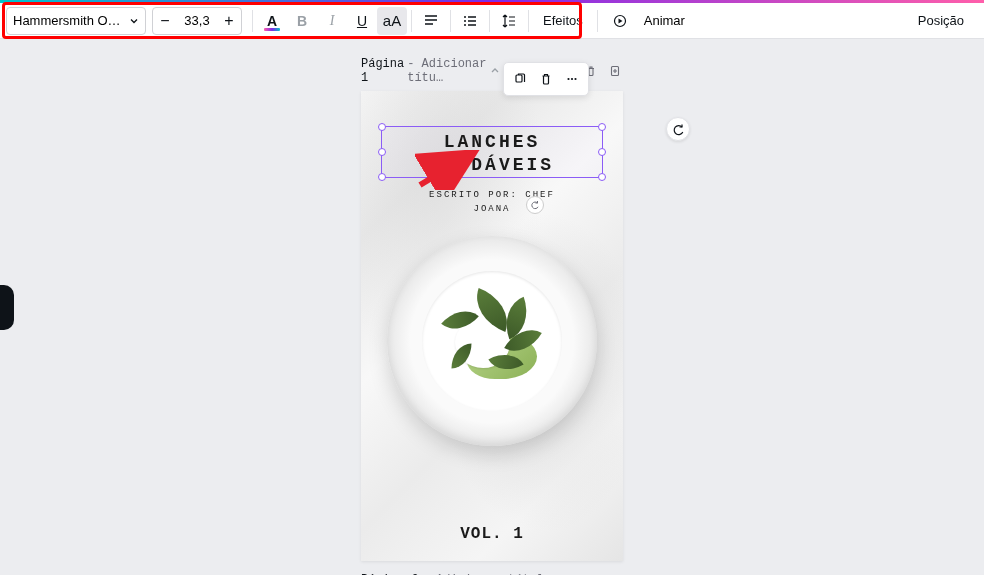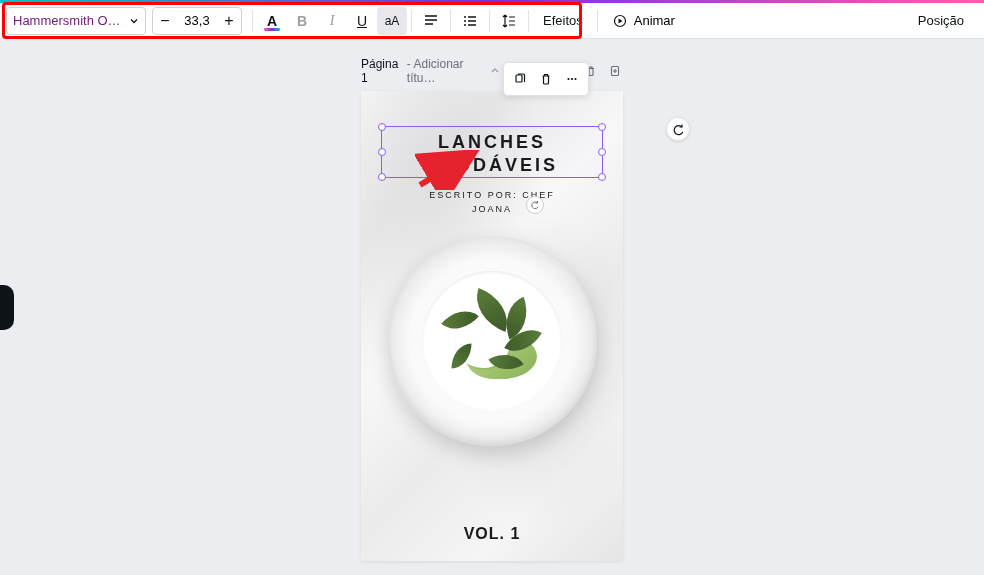--- a/index.html
+++ b/index.html
@@ -5,42 +5,42 @@
     * { margin: 0; padding: 0; box-sizing: border-box; }
     body { font-family: -apple-system, BlinkMacSystemFont, 'Segoe UI', sans-serif; background: #ecedf0; width: 984px; height: 575px; overflow: hidden; position: relative; }
     
     .top-bar { position: absolute; top: 0; left: 0; right: 0; height: 3px; background: linear-gradient(90deg, #00c4cc, #7d2ae8, #ff5eaa); }
     
     .toolbar { position: absolute; top: 3px; left: 0; right: 0; height: 36px; background: #fff; display: flex; align-items: center; padding: 0 6px; border-bottom: 1px solid #e0e1e5; }
     
     .highlight-box { position: absolute; top: 2px; left: 2px; width: 580px; height: 37px; border: 3px solid #ff0000; border-radius: 4px; pointer-events: none; z-index: 100; }
     
     .font-selector { display: flex; align-items: center; border: 1px solid #d0d1d5; border-radius: 4px; height: 28px; padding: 0 6px; width: 140px; cursor: pointer; margin-right: 6px; }
-    .font-selector span { flex: 1; font-size: 13px; color: #701a75; white-space: nowrap; overflow: hidden; text-overflow: ellipsis; }
+    .font-selector span { flex: 1; font-size: 13px; color: #000000; white-space: nowrap; overflow: hidden; text-overflow: ellipsis; }
     .font-selector .chevron { margin-left: 4px; }
     
     .size-group { display: flex; align-items: center; border: 1px solid #d0d1d5; border-radius: 4px; height: 28px; margin-right: 6px; }
     .size-btn { width: 24px; height: 26px; display: flex; align-items: center; justify-content: center; cursor: pointer; font-size: 16px; color: #0e1318; }
     .size-input { width: 40px; border: none; text-align: center; font-size: 13px; outline: none; }
     
     .divider { width: 1px; height: 22px; background: #e0e1e5; margin: 0 4px; }
     
     .tool-btn { width: 30px; height: 28px; display: flex; align-items: center; justify-content: center; cursor: pointer; border-radius: 4px; font-size: 14px; color: #0e1318; }
     .tool-btn.active { background: #e8e8ec; }
     
     .text-color-btn { position: relative; }
     .text-color-btn .underline-bar { position: absolute; bottom: 4px; left: 7px; right: 7px; height: 3px; background: linear-gradient(90deg, #ff5eaa, #7d2ae8, #00c4cc); border-radius: 1px; }
     
     .text-btn { padding: 8px 10px; height: 28px; display: flex; align-items: center; cursor: pointer; font-size: 13px; color: #0e1318; border-radius: 4px; }
     
-    .animate-btn { display: flex; align-items: center; gap: 6px; padding: 0 10px; height: 28px; cursor: pointer; font-size: 13px; border-radius: 4px; }
+    .animate-btn { display: flex; align-items: center; gap: 16px; padding: 0 10px; height: 28px; cursor: pointer; font-size: 13px; border-radius: 4px; }
     
     .position-btn { position: absolute; right: 10px; text-align: center; }
     
-    .canvas-area { position: absolute; top: 39px; left: 0; right: 0; bottom: 0; overflow: auto; }
+    .canvas-area { position: absolute; top: 39px; left: 0; right: 0; bottom: 0; overflow: auto; font-family: Liberation Mono, monospace; }
     
     .page-header { display: flex; align-items: center; justify-content: space-between; width: 262px; margin: 18px auto 6px; font-size: 12px; color: #6d6e78; }
     .page-header .left-label { display: flex; align-items: center; gap: 3px; }
     .page-header .actions { display: flex; gap: 8px; }
     .page-header .action-icon { width: 16px; height: 16px; display: flex; align-items: center; justify-content: center; cursor: pointer; color: #6d6e78; }
     
     .page-canvas { width: 262px; height: 470px; margin: 0 auto; background: #fff; position: relative; box-shadow: 0 1px 3px rgba(0,0,0,0.08); }
     
     .marble-bg { position: absolute; inset: 0; background: linear-gradient(135deg, #f5f5f5 0%, #e8e8e8 20%, #f8f8f8 40%, #ebebeb 60%, #f5f5f5 80%, #e5e5e5 100%); }
     .marble-bg::before { content: ''; position: absolute; inset: 0; background: radial-gradient(ellipse at 30% 20%, rgba(200,200,200,0.3) 0%, transparent 40%), radial-gradient(ellipse at 70% 60%, rgba(180,180,180,0.3) 0%, transparent 40%); }
@@ -114,21 +114,21 @@
   <div class="tool-btn">
       <span style="font-weight:700; color:#9aa0a6;">B</span>
     </div>
   <div class="tool-btn">
       <span style="font-style:italic; font-family:serif; color:#9aa0a6;">I</span>
     </div>
   <div class="tool-btn">
       <span style="text-decoration:underline;">U</span>
     </div>
   <div class="tool-btn active">
-      <span style="font-size:12px;">aA</span>
+      <span style="font-size:15px;">aA</span>
     </div>
 
   <div class="divider"></div>
 
   <div class="tool-btn">
     <svg width="16" height="16" viewBox="0 0 16 16">
         <path d="M2 3h12M2 7h12M2 11h8" stroke="#0e1318" stroke-width="1.3"></path>
       </svg>
   </div>
 

